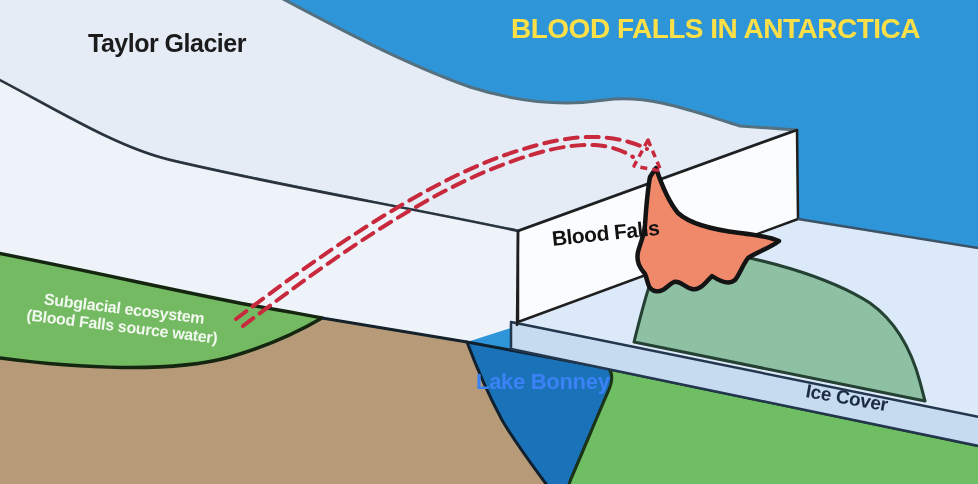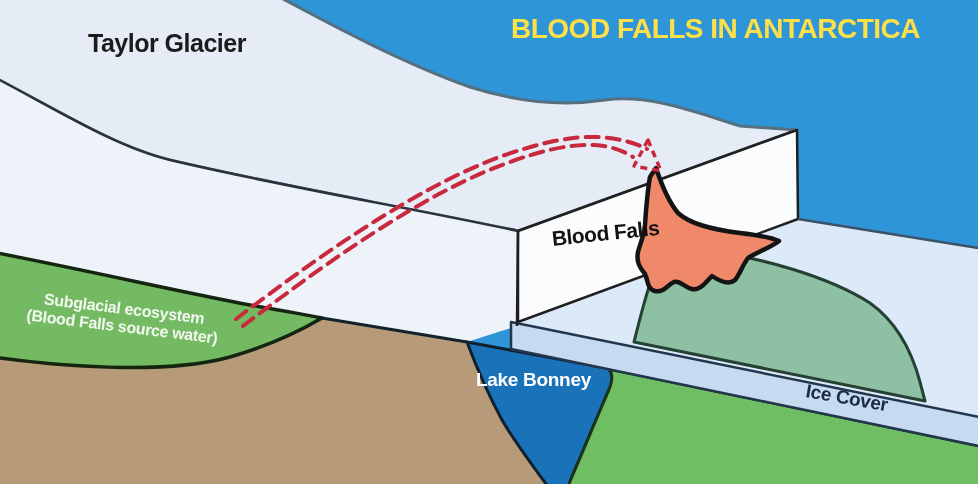--- a/index.html
+++ b/index.html
@@ -21,21 +21,21 @@
     left:552px;top:227px;font-size:21px;color:#121212;
     transform:rotate(-6deg);transform-origin:left center;letter-spacing:-0.5px;
   }
   .lbl-subglacial{
     left:14px;top:300px;width:218px;
     font-size:16px;color:#f2f8ef;text-align:center;white-space:normal;
     transform:rotate(7deg);transform-origin:center center;
     letter-spacing:-0.3px;
   }
   .lbl-bedrock{left:309px;top:394px;font-size:24px;color:#241509;letter-spacing:-0.5px;}
-  .lbl-lake{left:476px;top:369px;font-size:19px;color:#ffffff;letter-spacing:-0.3px;}
+  .lbl-lake{left:476px;top:369px;font-size:22px;color:#3b82f6;letter-spacing:-0.3px;}
   .lbl-icecover{
     left:806px;top:380px;font-size:19px;color:#1c2c42;
     transform:rotate(10deg);transform-origin:left center;letter-spacing:-0.3px;
   }
 </style>
 </head>
 <body>
 
 <div id="stage">
 

